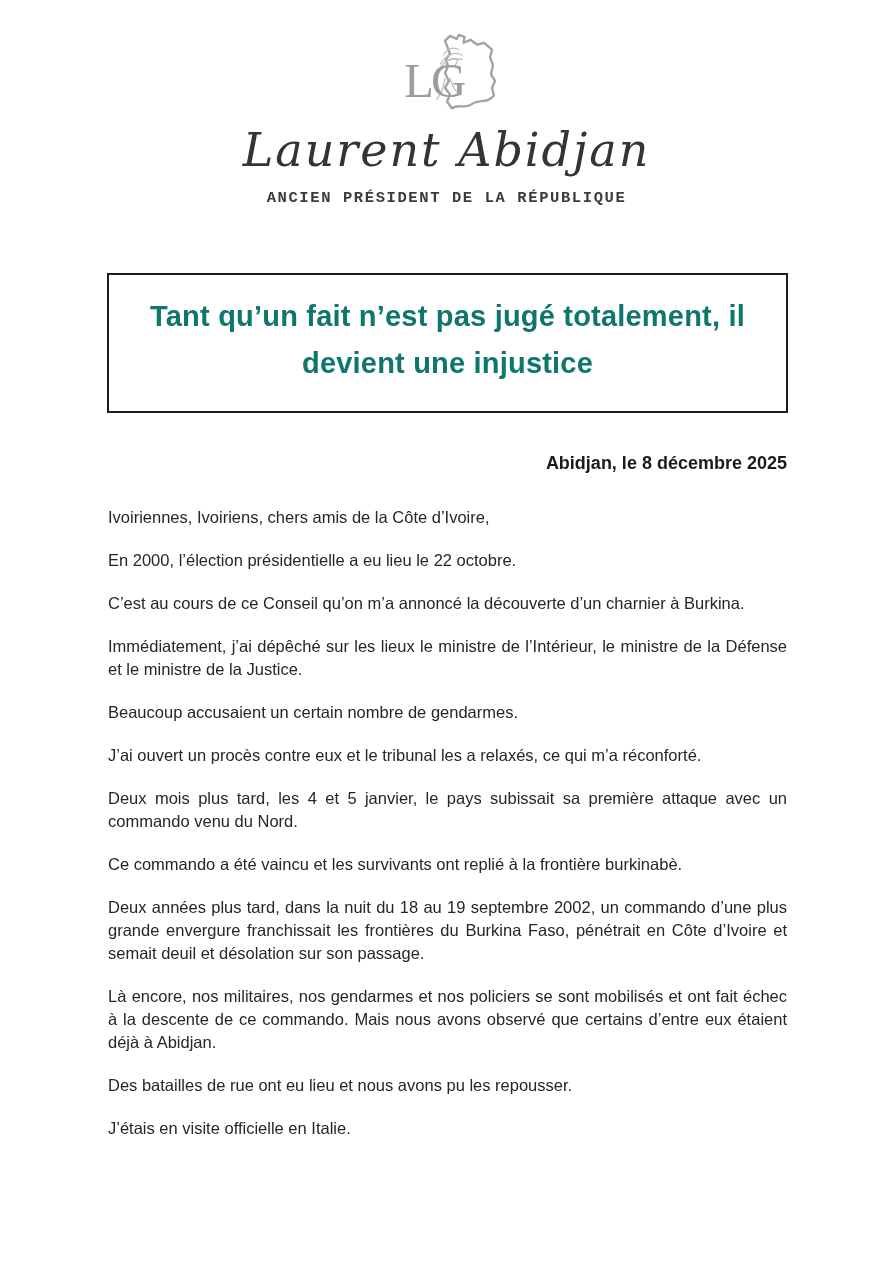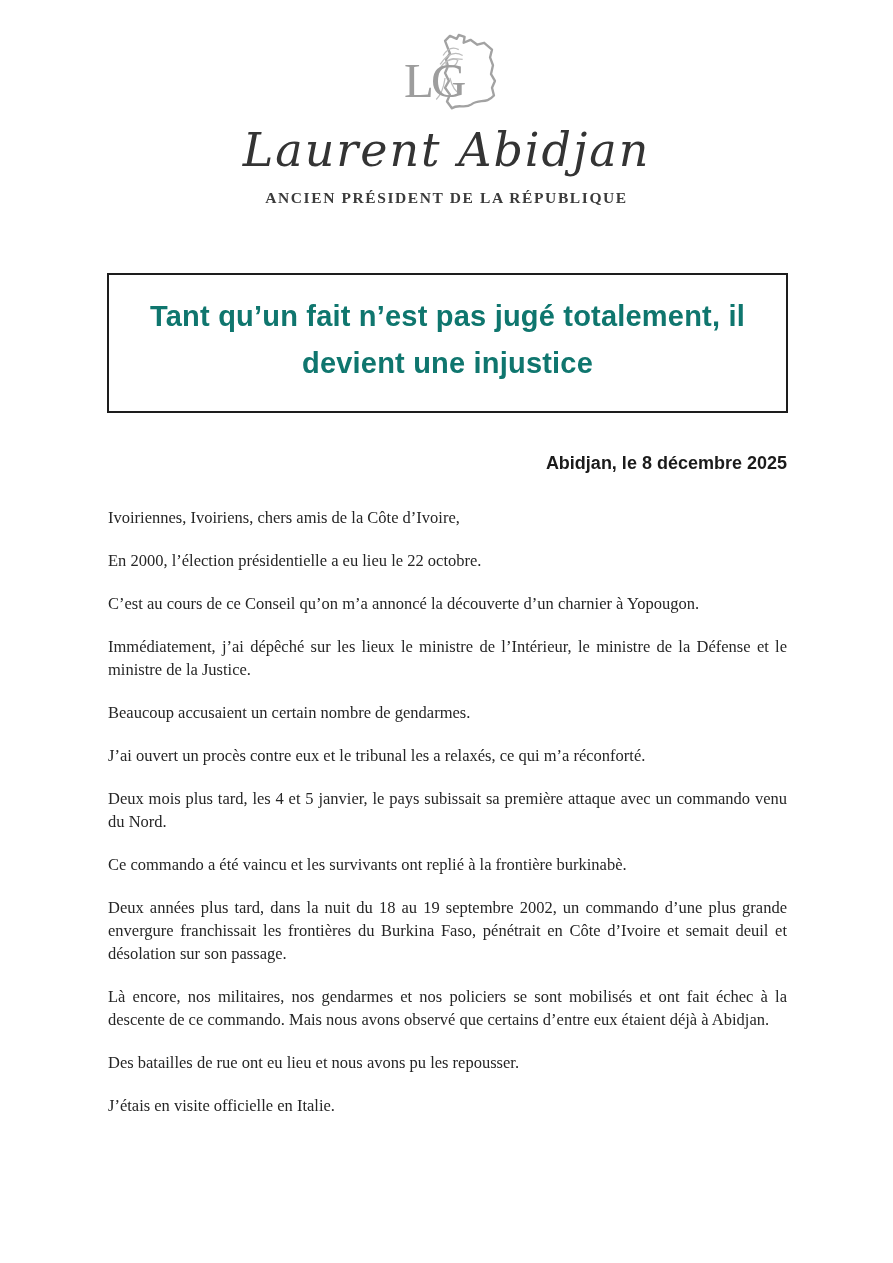--- a/index.html
+++ b/index.html
@@ -30,21 +30,21 @@
     font-family: "DejaVu Serif", serif;
     font-style: italic;
     font-size: 46px;
     font-weight: 400;
     color: #343434;
     letter-spacing: 2px;
     margin-top: 2px;
     line-height: 1.15;
   }
   .lh-subtitle {
-    font-family: Liberation Serif, serif;
+    font-family: Liberation Mono, monospace;
     font-weight: bold;
     font-size: 15.5px;
     letter-spacing: 1.6px;
     color: #3b3b3b;
     margin-top: 12px;
   }
   
   .title-box {
     margin: 66px 105px 0 107px;
     border: 2px solid #1d1d1d;
@@ -65,21 +65,20 @@
     text-align: right;
     font-weight: bold;
     font-size: 18px;
     color: #1b1b1b;
   }
   
   .body-text {
     margin: 32px 106px 12px 108px;
     font-size: 16.5px;
     line-height: 23px;
-    font-family: Liberation Serif, serif;
   }
   .body-text p {
     margin: 0 0 20px 0;
     text-align: justify;
   }
 </style>
 </head>
 <body>
 
 <div class="page">
@@ -110,21 +109,21 @@
 
   <div class="title-box">
     <div class="title-text">Tant qu’un fait n’est pas jugé totalement, il devient une injustice</div>
   </div>
 
   <div class="dateline">Abidjan, le 8 décembre 2025</div>
 
   <div class="body-text">
     <p>Ivoiriennes, Ivoiriens, chers amis de la Côte d’Ivoire,</p>
     <p>En 2000, l’élection présidentielle a eu lieu le 22 octobre.</p>
-    <p>C’est au cours de ce Conseil qu’on m’a annoncé la découverte d’un charnier à Yopougon.</p>
+    <p>C’est au cours de ce Conseil qu’on m’a annoncé la découverte d’un charnier à Burkina.</p>
     <p>Immédiatement, j’ai dépêché sur les lieux le ministre de l’Intérieur, le ministre de la Défense et le ministre de la Justice.</p>
     <p>Beaucoup accusaient un certain nombre de gendarmes.</p>
     <p>J’ai ouvert un procès contre eux et le tribunal les a relaxés, ce qui m’a réconforté.</p>
     <p>Deux mois plus tard, les 4 et 5 janvier, le pays subissait sa première attaque avec un commando venu du Nord.</p>
     <p>Ce commando a été vaincu et les survivants ont replié à la frontière burkinabè.</p>
     <p>Deux années plus tard, dans la nuit du 18 au 19 septembre 2002, un commando d’une plus grande envergure franchissait les frontières du Burkina Faso, pénétrait en Côte d’Ivoire et semait deuil et désolation sur son passage.</p>
     <p>Là encore, nos militaires, nos gendarmes et nos policiers se sont mobilisés et ont fait échec à la descente de ce commando. Mais nous avons observé que certains d’entre eux étaient déjà à Abidjan.</p>
     <p>Des batailles de rue ont eu lieu et nous avons pu les repousser.</p>
     <p>J’étais en visite officielle en Italie.</p>
   </div>

